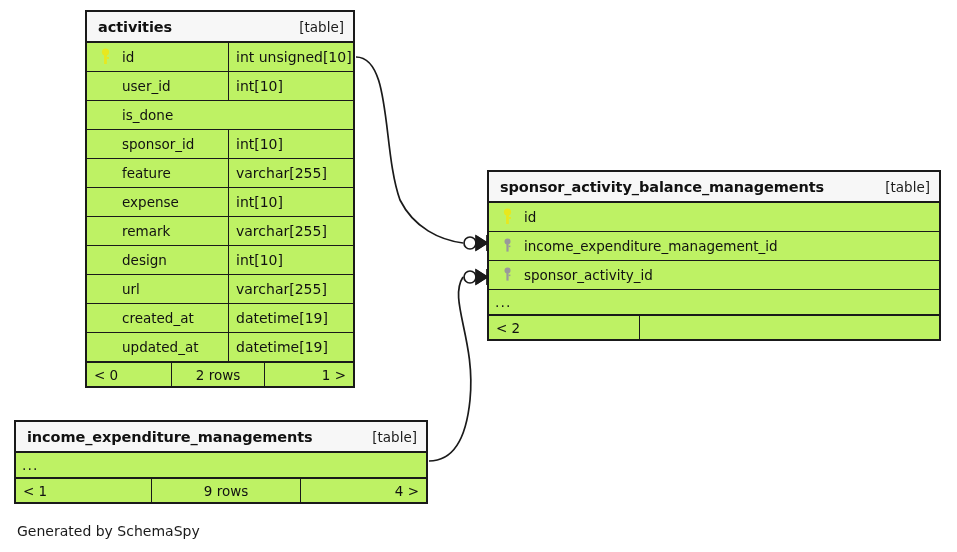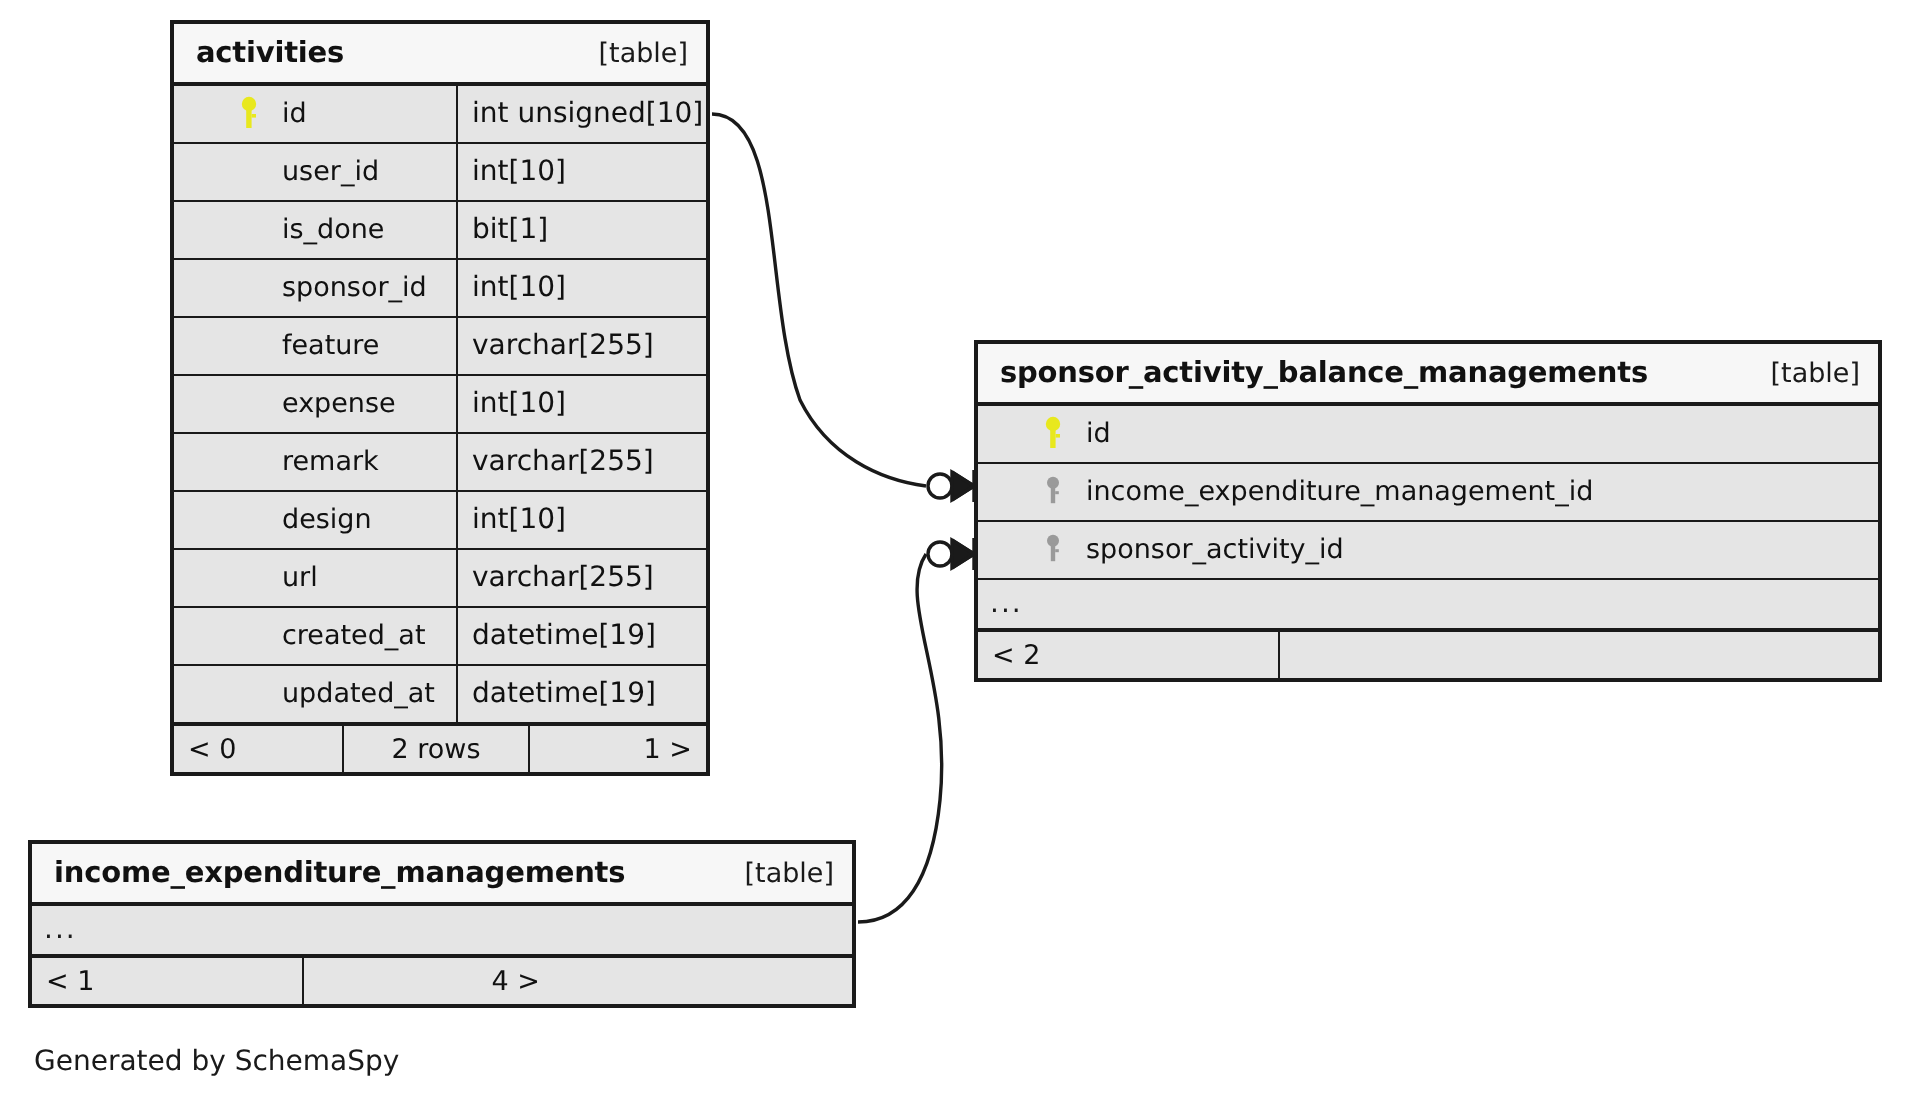--- a/index.html
+++ b/index.html
@@ -31,21 +31,21 @@
     width: 957px;
     height: 552px;
     pointer-events: none;
     z-index: 1;
   }
 
   .table-node {
     position: absolute;
     box-sizing: border-box;
     border: 2px solid #1a1a1a;
-    background: #e5e5e5;
+    background: #bef264;
     z-index: 2;
   }
 
   .tbl-header {
     box-sizing: border-box;
     background: #f7f7f7;
     border-bottom: 2px solid #1a1a1a;
     height: 31px;
     display: flex;
     align-items: center;
@@ -72,21 +72,21 @@
     height: 29px;
     border-bottom: 1.6px solid #1a1a1a;
   }
   .col-row:last-child { border-bottom: none; }
 
   .col-name {
     box-sizing: border-box;
     display: flex;
     align-items: center;
     font-size: 13.5px;
-    padding-left: 24px;
+    padding-left: 5px;
     white-space: nowrap;
     overflow: hidden;
   }
   .col-type {
     box-sizing: border-box;
     display: flex;
     align-items: center;
     font-size: 14px;
     padding-left: 7px;
     border-left: 1.6px solid #1a1a1a;
@@ -212,21 +212,20 @@
         <span class="col-label">user_id</span>
       </div>
       <div class="col-type">int[10]</div>
     </div>
 
     <div class="col-row">
       <div class="col-name">
         <span class="keycell"></span>
         <span class="col-label">is_done</span>
       </div>
-      <div class="col-type">bit[1]</div>
     </div>
 
     <div class="col-row">
       <div class="col-name">
         <span class="keycell"></span>
         <span class="col-label">sponsor_id</span>
       </div>
       <div class="col-type">int[10]</div>
     </div>
 
@@ -349,19 +348,20 @@
   <div class="table-node" id="node-income">
     <div class="tbl-header">
       <span class="tbl-name">income_expenditure_managements</span>
       <span class="tbl-tag">[table]</span>
     </div>
 
     <div class="ellipsis-row">...</div>
 
     <div class="footer-row">
       <div class="footer-cell f-left">&lt; 1</div>
+      <div class="footer-cell f-mid">9 rows</div>
       <div class="footer-cell f-right">4 &gt;</div>
     </div>
   </div>
 
   <div id="footer-credit">Generated by SchemaSpy</div>
 
 </div>
 
 </body></html>

